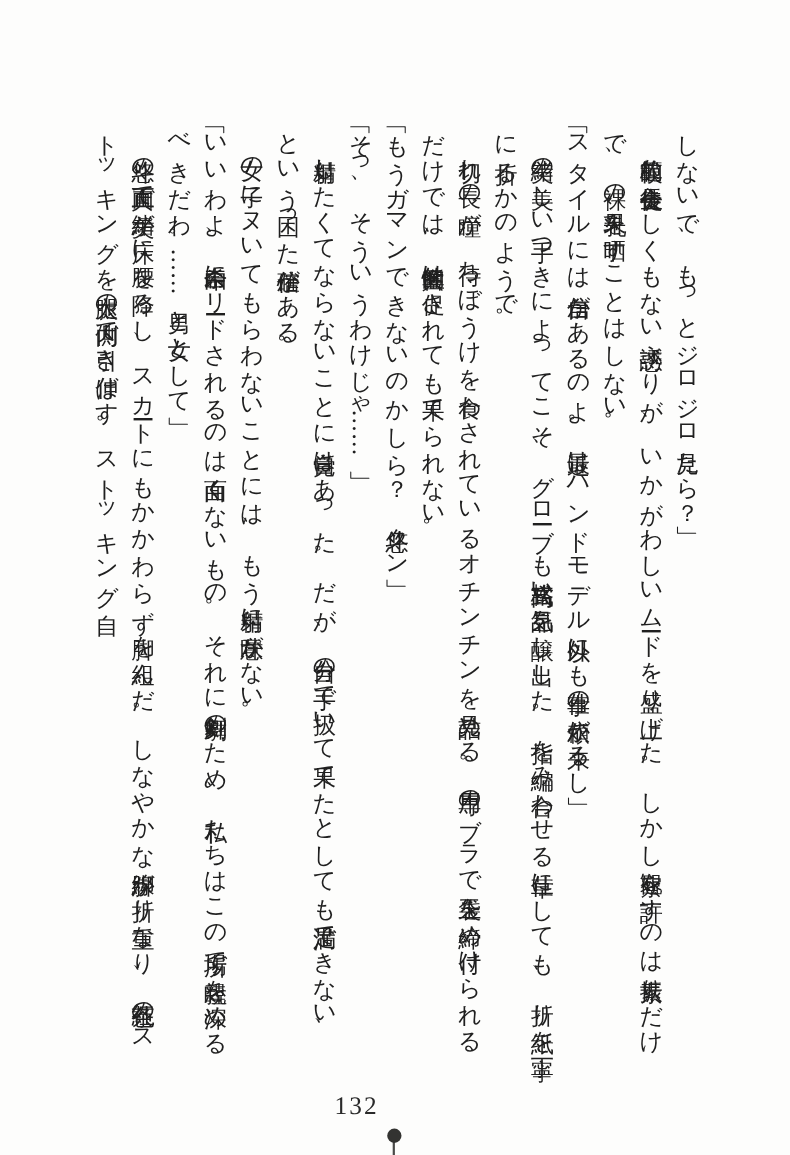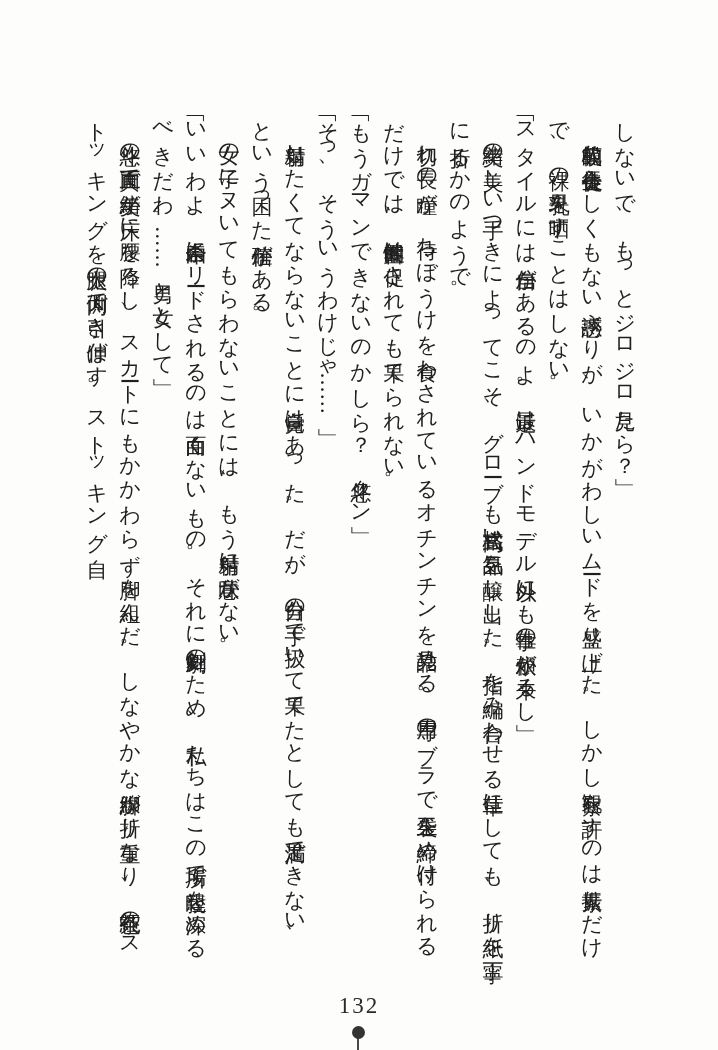--- a/index.html
+++ b/index.html
@@ -38,21 +38,21 @@
     padding: 0;
   }
   .vtext p.indent {
     text-indent: 21px;
   }
   .page-number {
     position: absolute;
     left: 304px;
     top: 993px;
     width: 110px;
-    text-align: center;
+    text-align: left;
     font-family: "Liberation Serif", "DejaVu Serif", serif;
     font-size: 23px;
     letter-spacing: 2px;
     color: #2a2a2a;
   }
   .page-marker-dot {
     position: absolute;
     left: 352px;
     top: 1026px;
     width: 13px;

